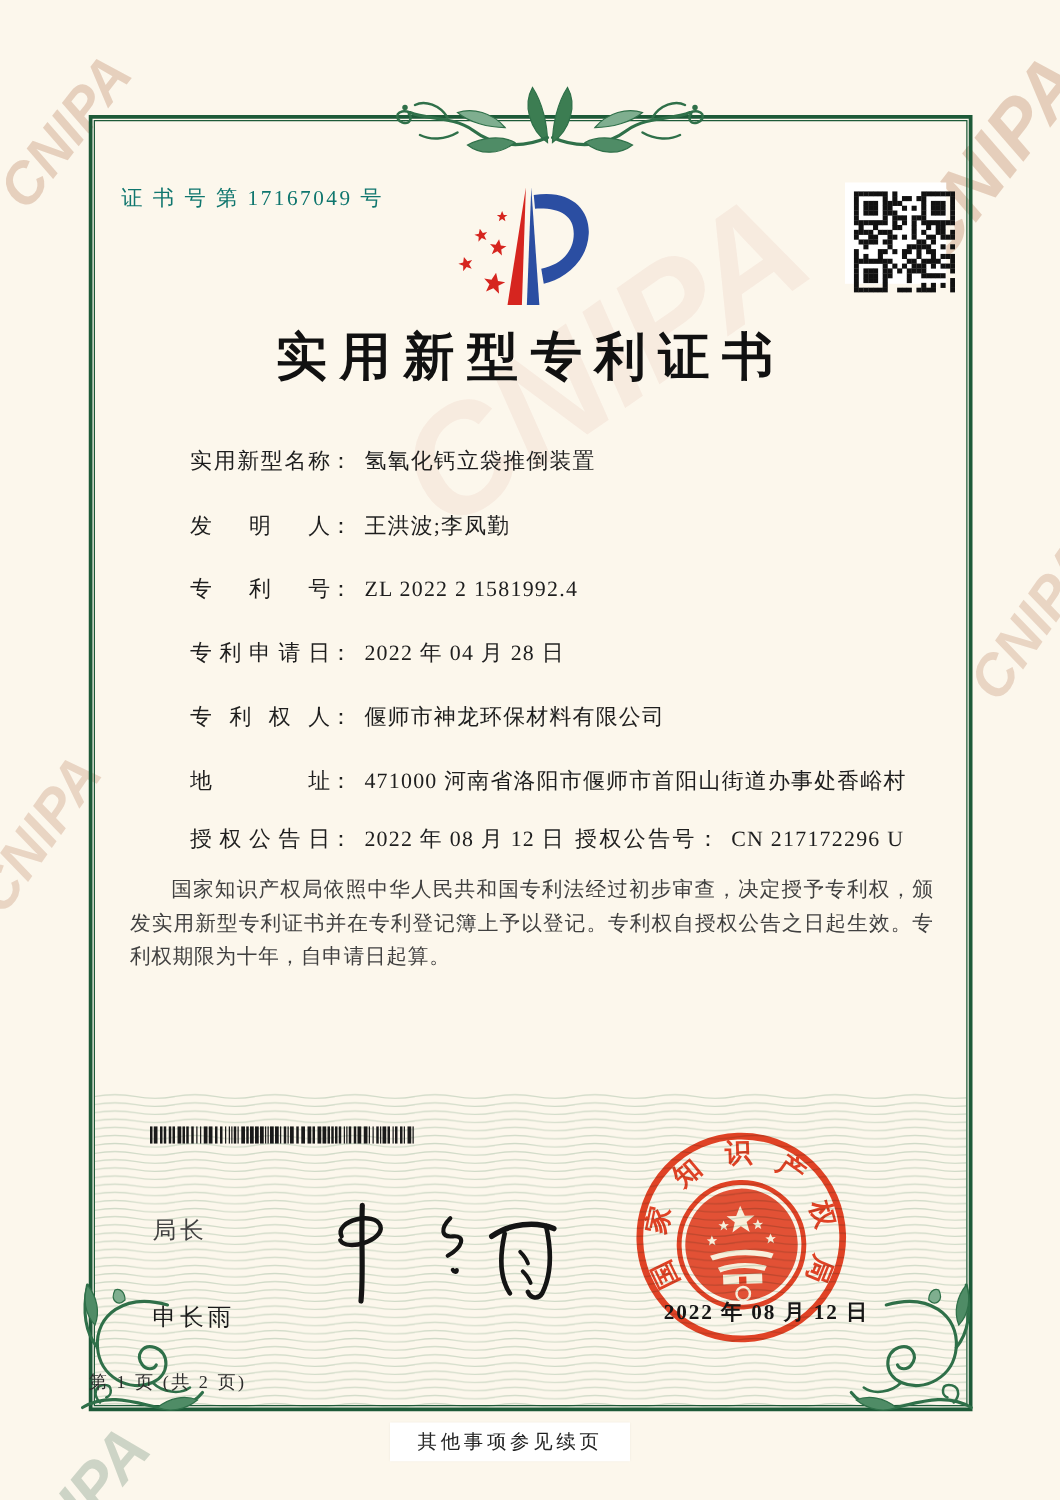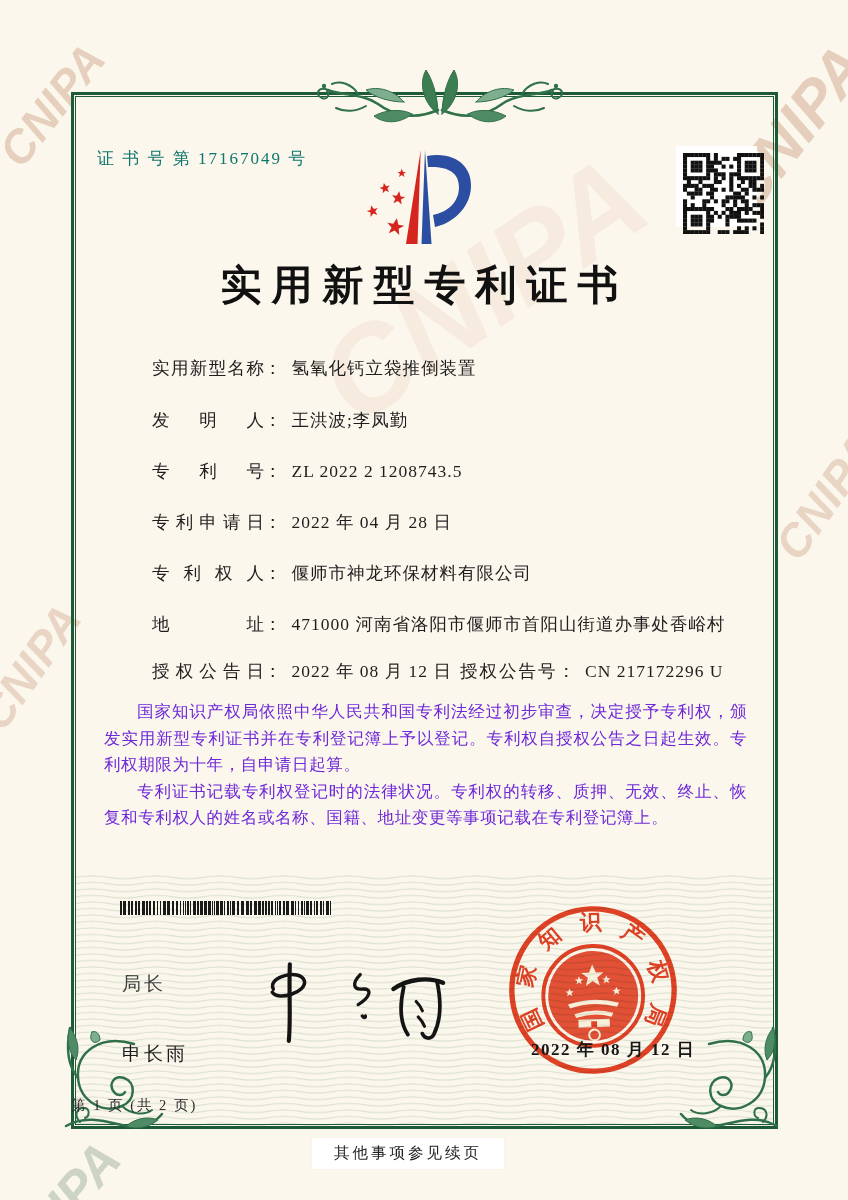--- a/index.html
+++ b/index.html
@@ -35,21 +35,21 @@
   
   .row{position:absolute;left:104px;width:650px;font-size:17.5px;color:#1e1e1e;white-space:nowrap;}
   .flabel{display:inline-block;width:112px;text-align:justify;text-align-last:justify;vertical-align:bottom;margin-left:48px;}
   .colon{display:inline-block;margin-right:10px;}
   .fvalue{letter-spacing:1px;}
   .gpair2{position:absolute;left:266px;top:0;}
   .flabel2{letter-spacing:2px;}
   
   .bodytext{
     position:absolute;left:104px;top:699px;width:643px;
-    font-size:16.5px;line-height:26.5px;text-align:justify;letter-spacing:0.6px;color:#6d28d9;
+    font-size:16.5px;line-height:26.5px;text-align:justify;letter-spacing:0.6px;color:#404040;
   }
   .bodytext p{margin:0;text-indent:2em;}
   
   .role{position:absolute;left:122px;top:971px;font-family:"Liberation Sans","DejaVu Sans",sans-serif;font-size:19px;letter-spacing:3px;color:#404040;}
   .name{position:absolute;left:122px;top:1005px;font-family:"Liberation Sans","DejaVu Sans",sans-serif;font-size:19px;letter-spacing:3px;color:#1b1b1b;margin-top:36px;}
   
   .sealwrap{position:absolute;left:505px;top:902px;width:176px;height:176px;mix-blend-mode:multiply;opacity:.95;}
   .sealdate{position:absolute;left:531px;top:1038px;font-size:17px;letter-spacing:1.5px;color:#161616;font-weight:bold;}
   
   .pageinfo{position:absolute;left:71px;top:1096px;width:670px;font-size:14.5px;letter-spacing:2px;color:#2c2c2c;}
@@ -387,42 +387,41 @@
 
 <div class="title">实用新型专利证书</div>
 
 <div class="row" style="top:356px;">
   <span class="flabel">实用新型名称</span><span class="colon">：</span><span class="fvalue">氢氧化钙立袋推倒装置</span>
 </div>
 <div class="row" style="top:408px;">
   <span class="flabel">发明人</span><span class="colon">：</span><span class="fvalue">王洪波;李凤勤</span>
 </div>
 <div class="row" style="top:459px;">
-  <span class="flabel">专利号</span><span class="colon">：</span><span class="fvalue">ZL 2022 2 1208743.5</span>
+  <span class="flabel">专利号</span><span class="colon">：</span><span class="fvalue">ZL 2022 2 1581992.4</span>
 </div>
 <div class="row" style="top:510px;">
   <span class="flabel">专利申请日</span><span class="colon">：</span><span class="fvalue">2022 年 04 月 28 日</span>
 </div>
 <div class="row" style="top:561px;">
   <span class="flabel">专利权人</span><span class="colon">：</span><span class="fvalue">偃师市神龙环保材料有限公司</span>
 </div>
 <div class="row" style="top:612px;">
   <span class="flabel">地址</span><span class="colon">：</span><span class="fvalue">471000 河南省洛阳市偃师市首阳山街道办事处香峪村</span>
 </div>
 
 <div class="row" style="top:659px;">
   <span class="flabel">授权公告日</span><span class="colon">：</span><span class="fvalue">2022 年 08 月 12 日</span>
   <span class="gpair2" style="left:356px;">
     <span class="flabel2">授权公告号</span><span class="colon">：</span><span class="fvalue">CN 217172296 U</span>
   </span>
 </div>
 
 <div class="bodytext">
   <p>国家知识产权局依照中华人民共和国专利法经过初步审查，决定授予专利权，颁发实用新型专利证书并在专利登记簿上予以登记。专利权自授权公告之日起生效。专利权期限为十年，自申请日起算。</p>
-  <p>专利证书记载专利权登记时的法律状况。专利权的转移、质押、无效、终止、恢复和专利权人的姓名或名称、国籍、地址变更等事项记载在专利登记簿上。</p>
 </div>
 
 <div class="abs" style="left:120px;top:901px;">
   <svg id="bc" width="216" height="14">
       <rect x="0" y="0" width="2" height="14" fill="#1a1a1a"></rect>
       <rect x="3" y="0" width="3" height="14" fill="#1a1a1a"></rect>
       <rect x="8" y="0" width="2" height="14" fill="#1a1a1a"></rect>
       <rect x="11" y="0" width="2" height="14" fill="#1a1a1a"></rect>
       <rect x="15" y="0" width="2" height="14" fill="#1a1a1a"></rect>
       <rect x="18" y="0" width="2" height="14" fill="#1a1a1a"></rect>

